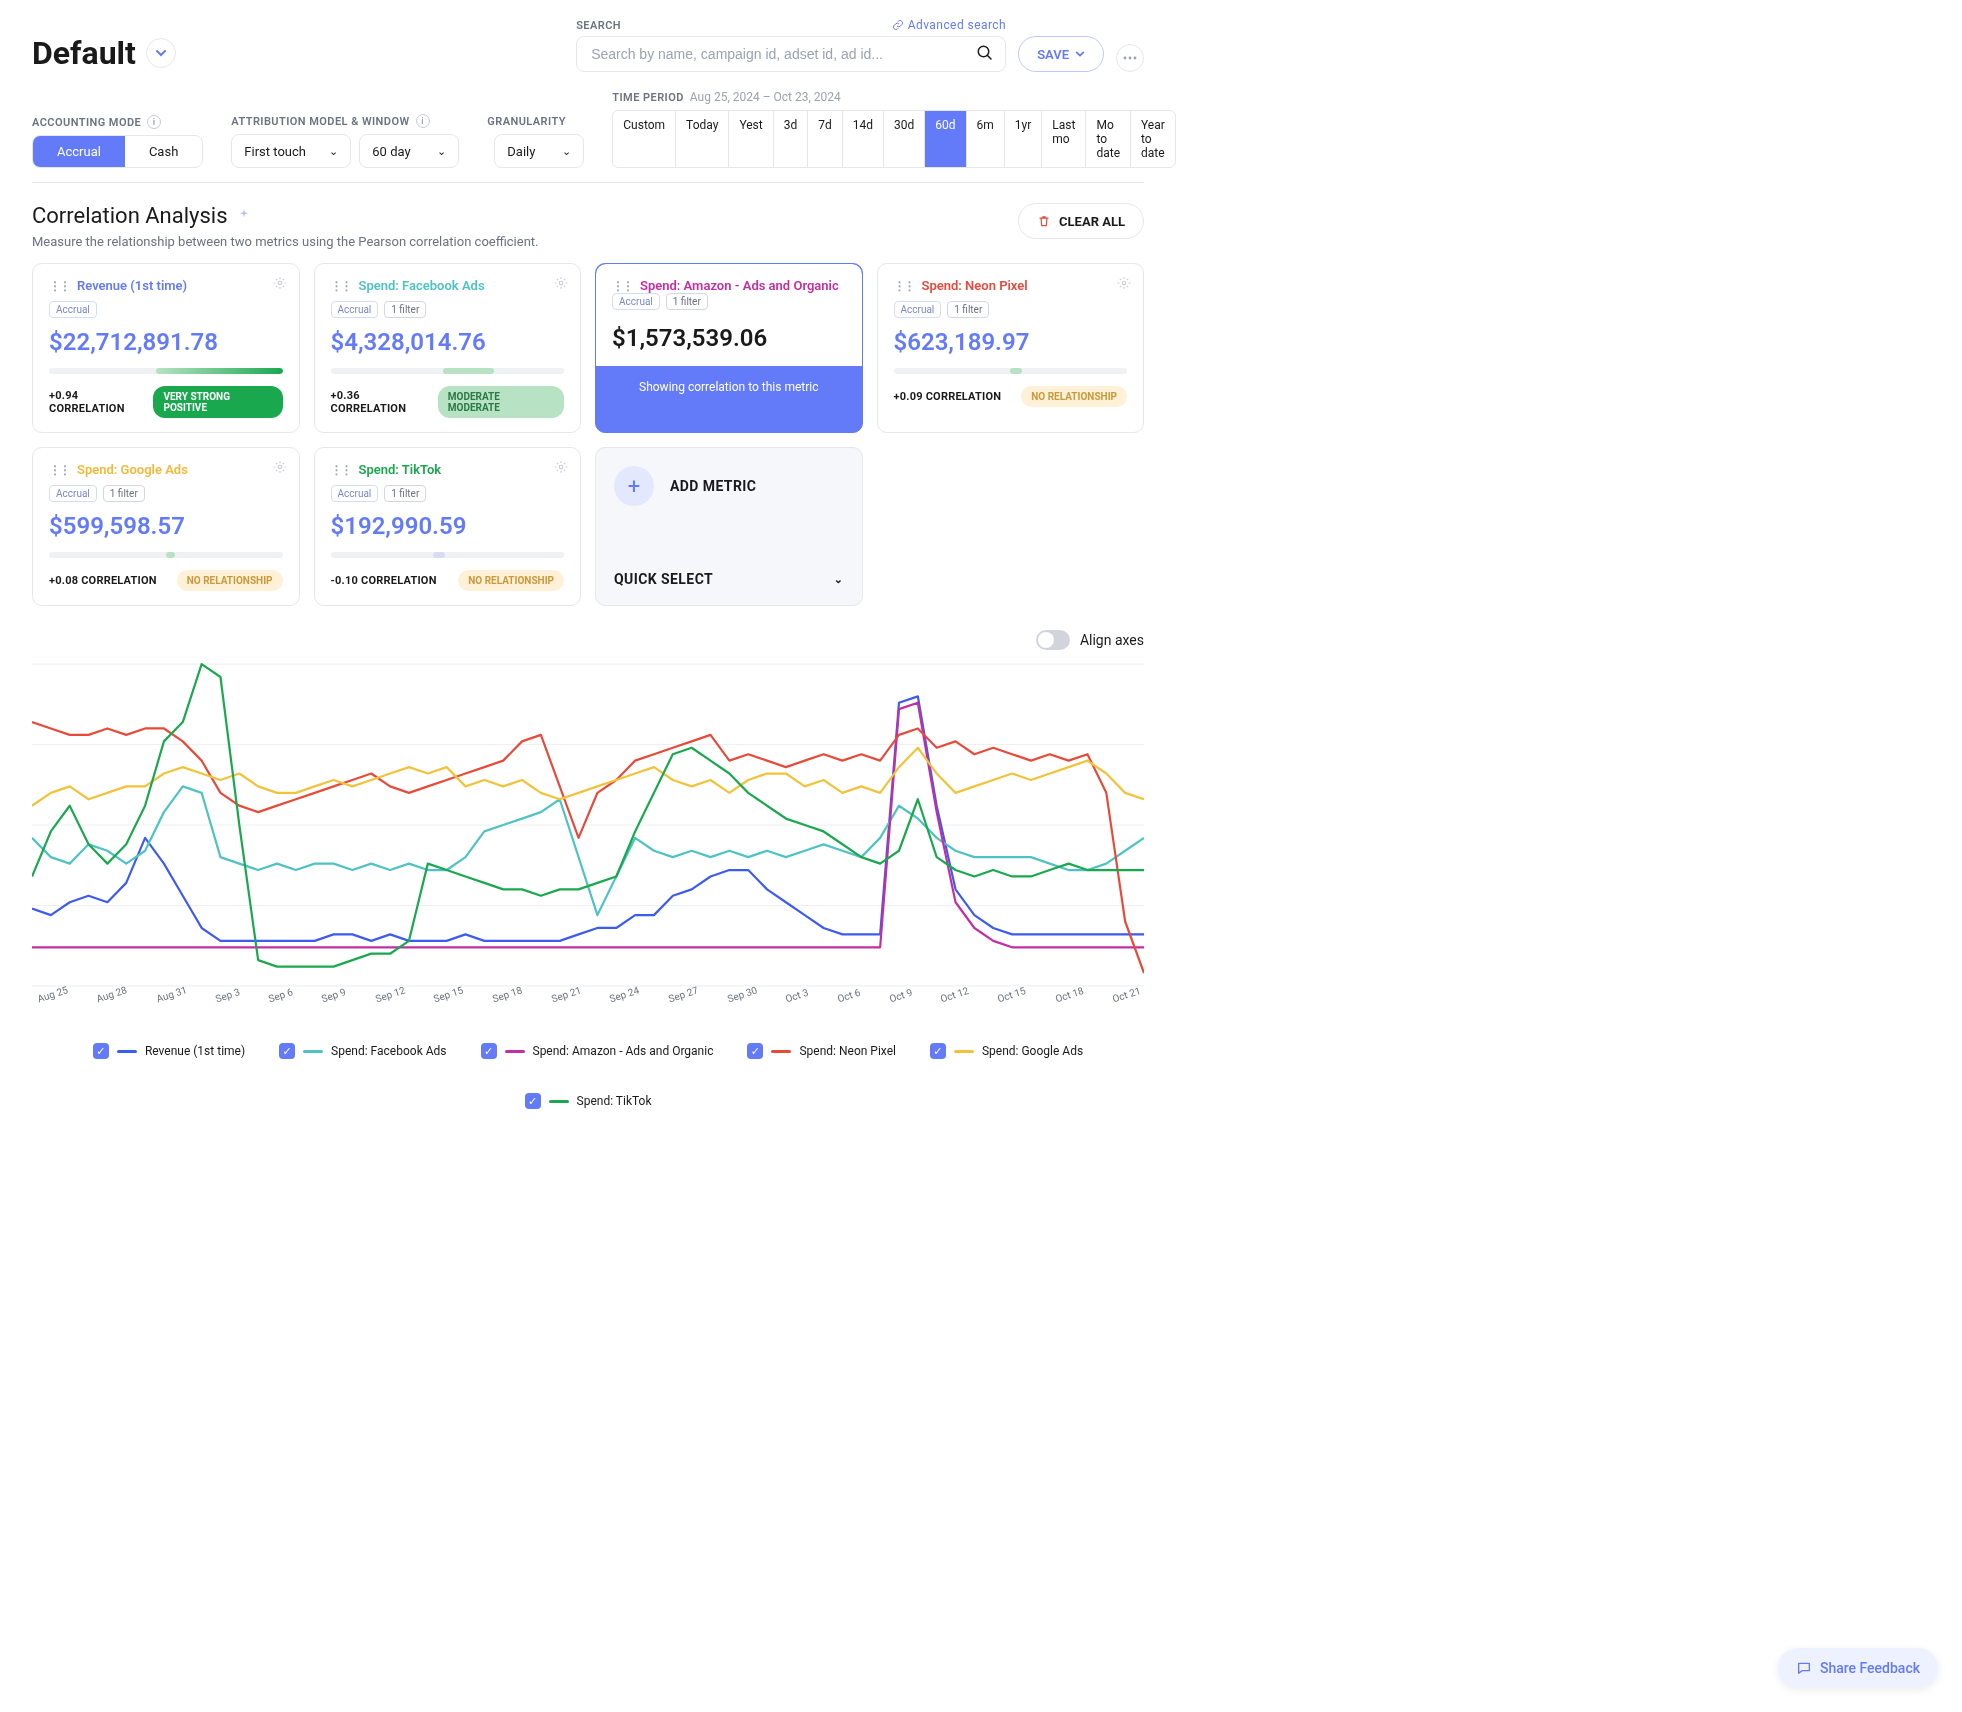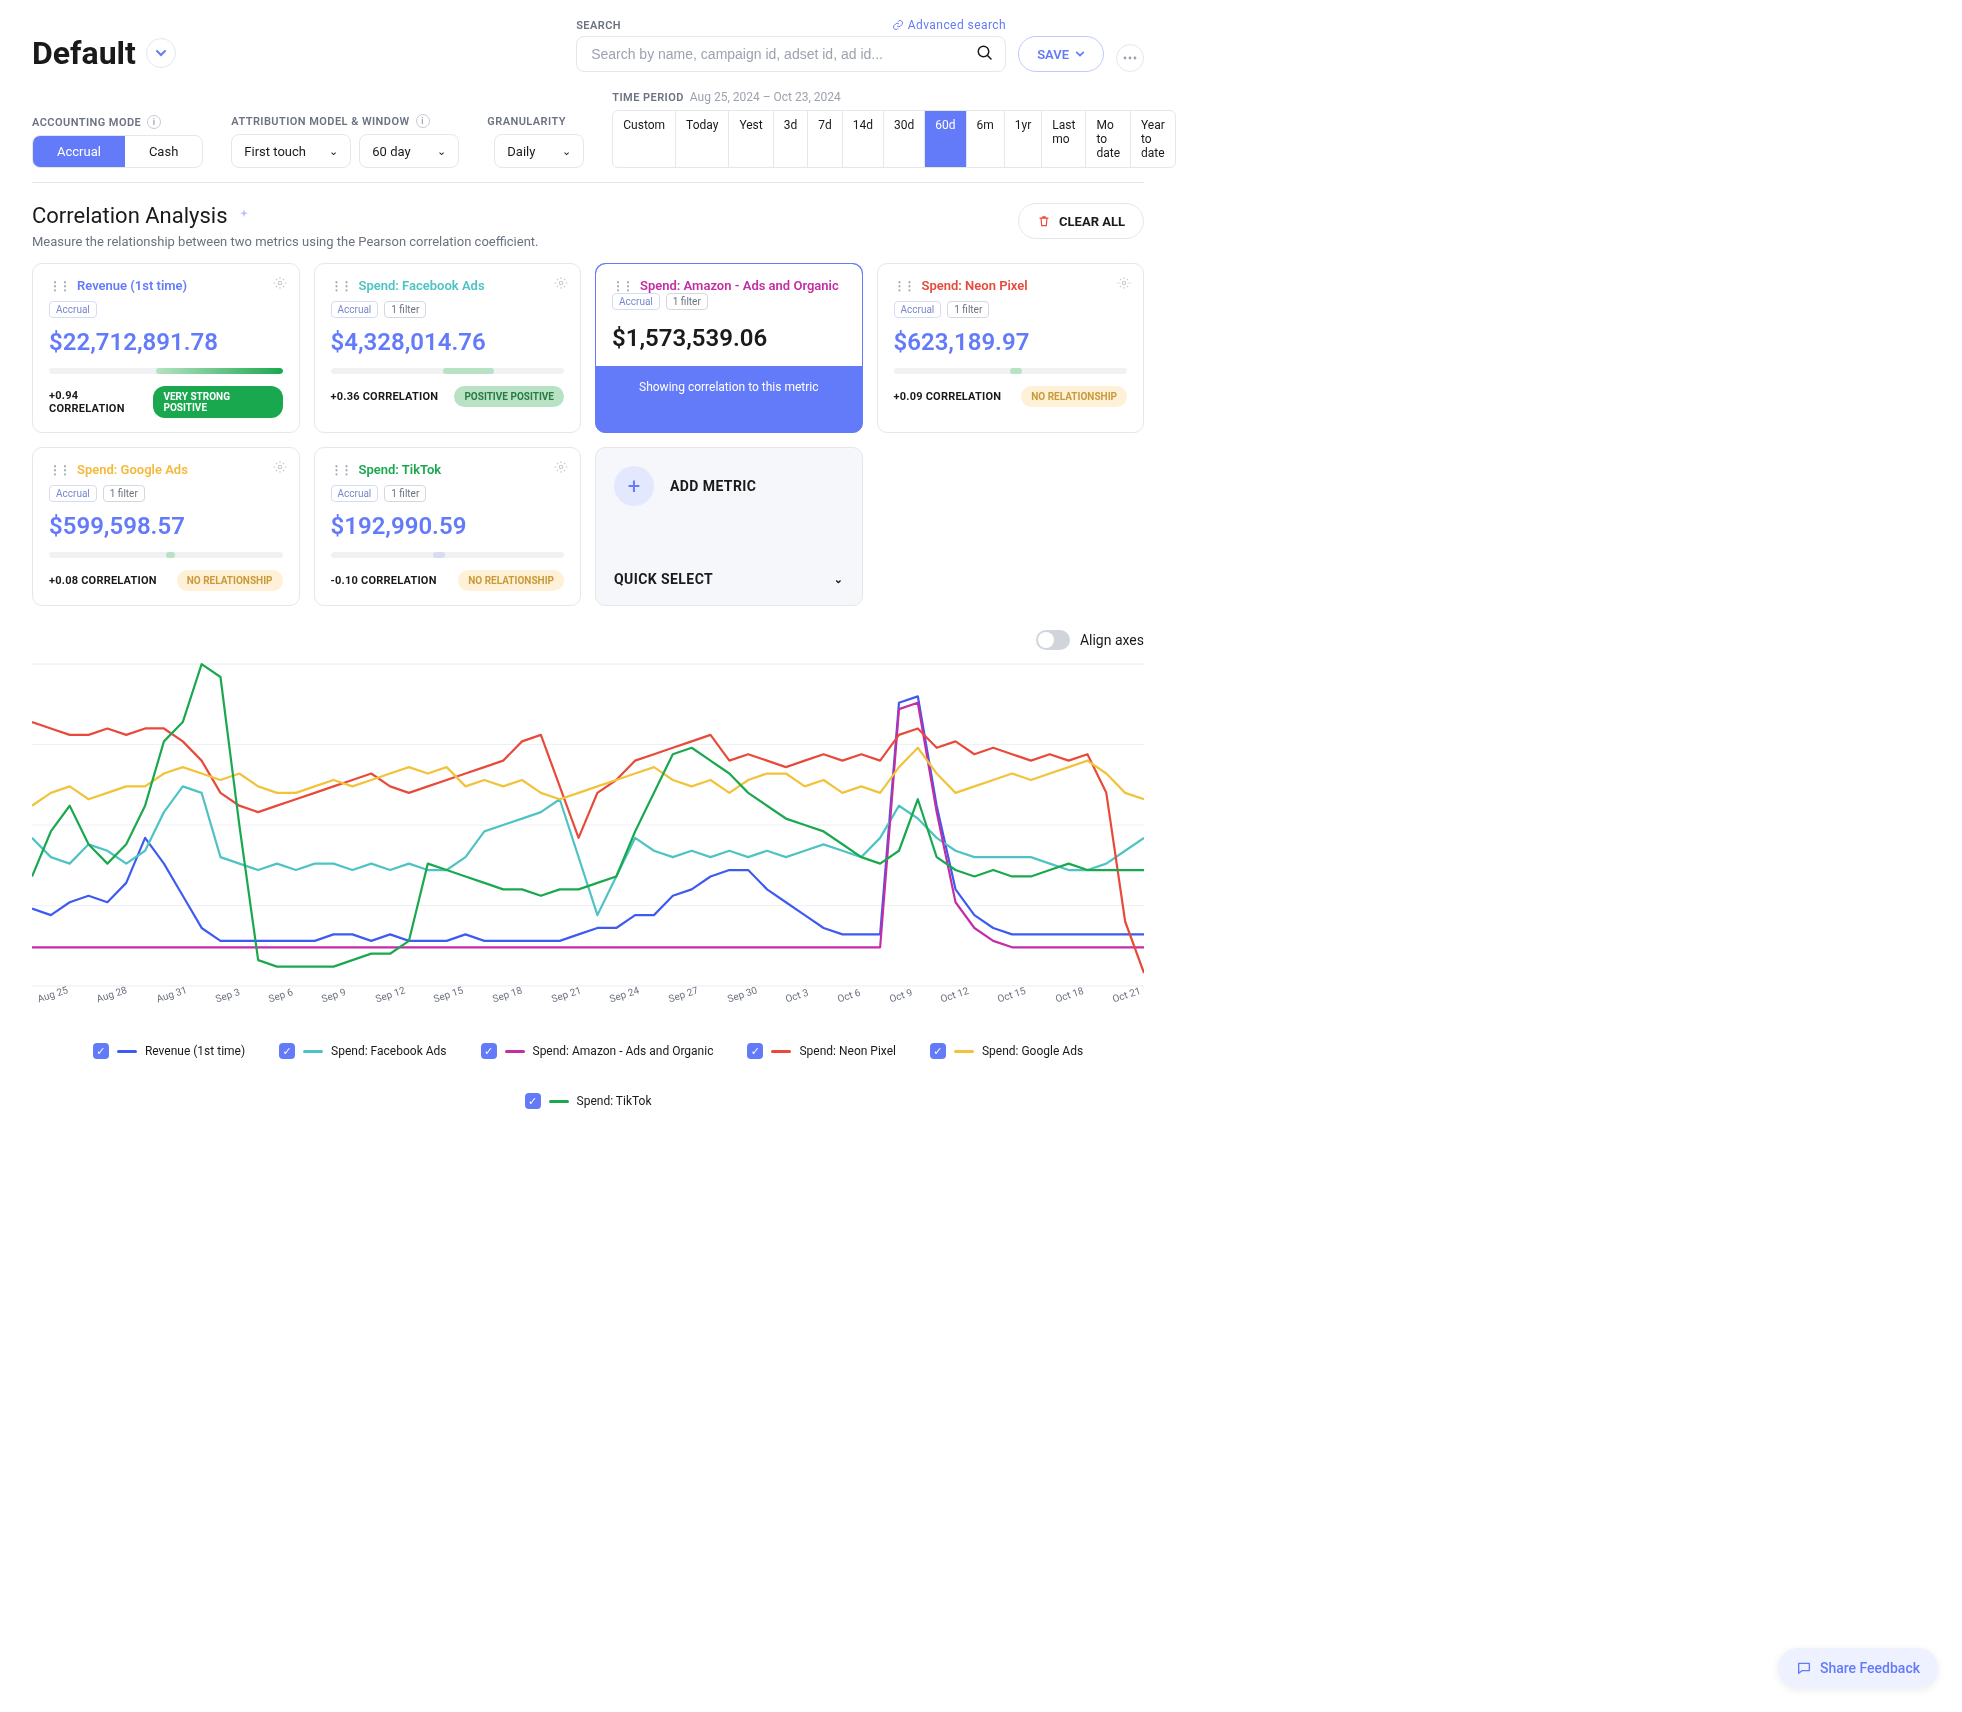--- a/index.html
+++ b/index.html
@@ -261,21 +261,21 @@
         <div class="tags">
           <span class="tag ">Accrual</span>
           <span class="tag gray">1 filter</span>
         </div>
         <div class="val">$4,328,014.76</div>
         <div class="bar">
           <div class="fill" style="left:48%;right:30%;background:#b7e2c3"></div>
         </div>
         <div class="corr-row">
           <span class="corr-txt">+0.36 CORRELATION</span>
-          <span class="pill mod">POSITIVE POSITIVE</span>
+          <span class="pill mod">MODERATE MODERATE</span>
         </div>
       </div>
       <div class="card active">
         <div class="card-top">
           <span class="grip">⋮⋮</span>
           <span style="color:#c42ea3">Spend: Amazon - Ads and Organic</span>
         </div>
         <div class="tags">
           <span class="tag ">Accrual</span>
           <span class="tag gray">1 filter</span>

